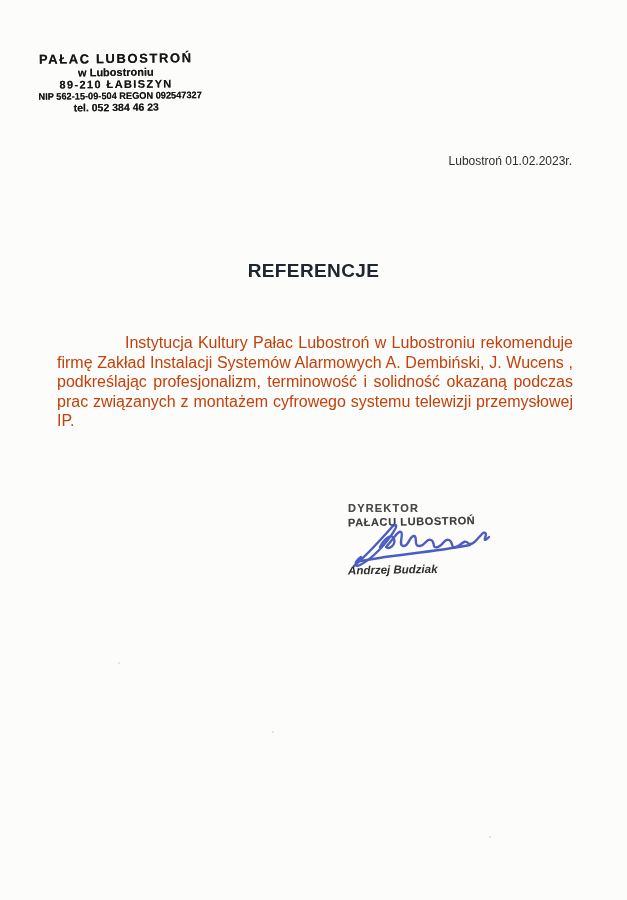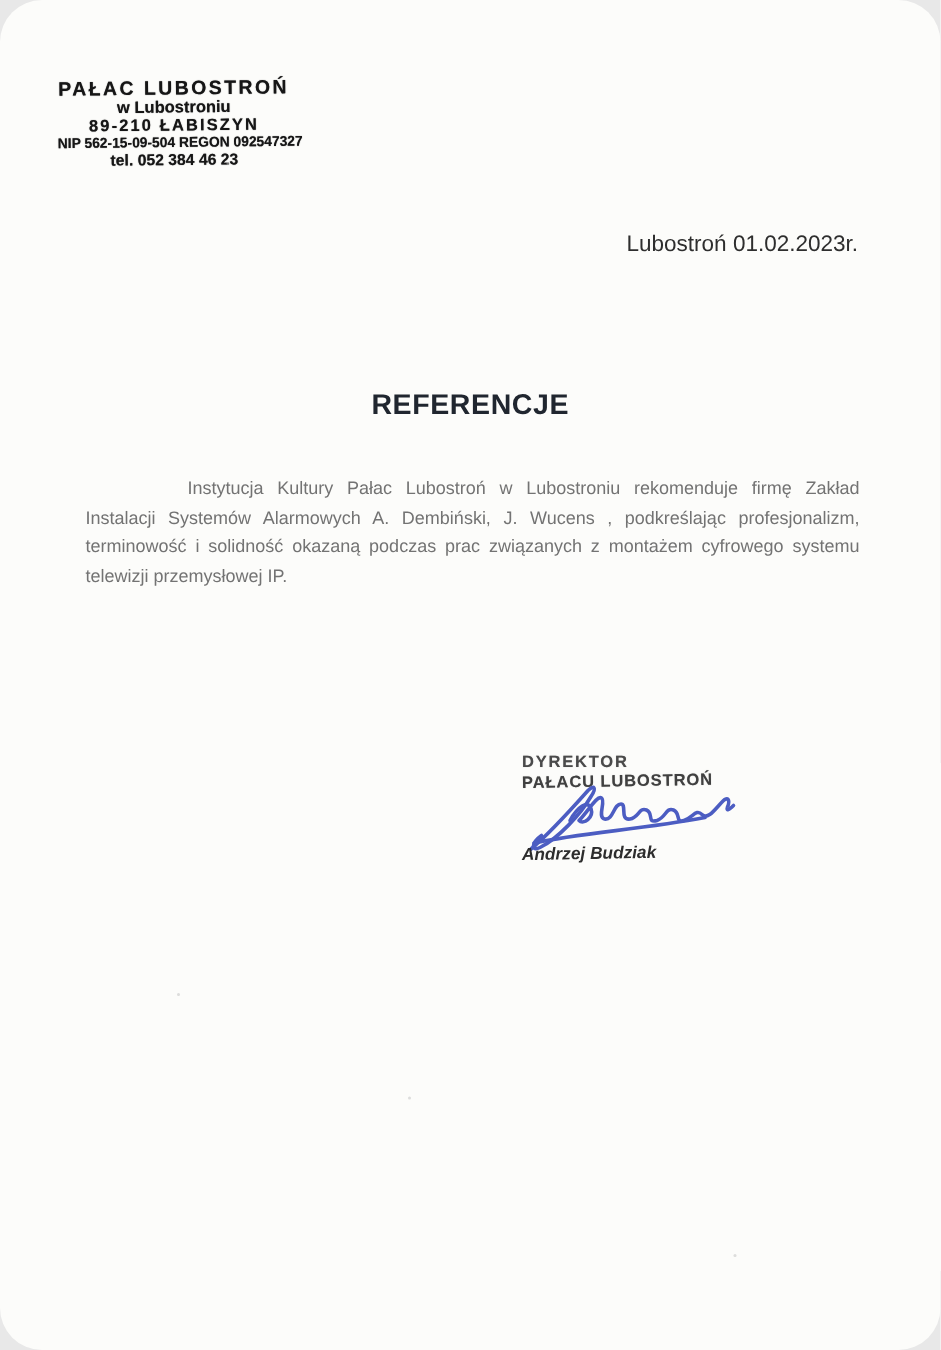--- a/index.html
+++ b/index.html
@@ -6,21 +6,20 @@
   body { background: #e8e8e8; font-family: "Liberation Sans", sans-serif; }
 
   .page {
     position: relative;
     width: 627px;
     height: 900px;
     margin: 0 auto;
     background: #fcfcfa;
     overflow: hidden;
     color: #262626;
-    border-radius: 28px;
   }
 
   
   .letterhead {
     position: absolute;
     top: 52px;
     left: 36px;
     width: 160px;
     text-align: center;
     color: #161616;
@@ -32,47 +31,47 @@
   .lh-2 { font-size: 11px; font-weight: 600; margin-bottom: 1px; }
   .lh-3 { font-size: 11px; font-weight: 700; letter-spacing: 1.4px; margin-bottom: 1px; }
   .lh-4 { font-size: 9.5px; font-weight: 700; transform: scaleX(0.97); white-space: nowrap; margin-bottom: 1px; }
   .lh-5 { font-size: 10.5px; font-weight: 600; }
 
   
   .dateline {
     position: absolute;
     top: 154px;
     right: 55px;
-    font-size: 15px;
+    font-size: 12px;
     color: #2e2e2e;
   }
 
   
   .doc-title {
     position: absolute;
     top: 260px;
     left: 0;
     width: 100%;
     text-align: center;
     font-size: 19px;
     font-weight: 700;
     letter-spacing: 0.4px;
     color: #20262f;
   }
 
   
   .body-text {
     position: absolute;
-    top: 316px;
+    top: 333px;
     left: 57px;
     width: 516px;
-    font-size: 12px;
+    font-size: 16px;
     line-height: 19.5px;
     text-align: justify;
-    color: #737373;
+    color: #c2410c;
   }
   .body-text p { margin: 0 0 13px 0; text-indent: 68px; }
 
   
   .sig-block {
     position: absolute;
     top: 502px;
     left: 348px;
     width: 160px;
     text-align: left;

